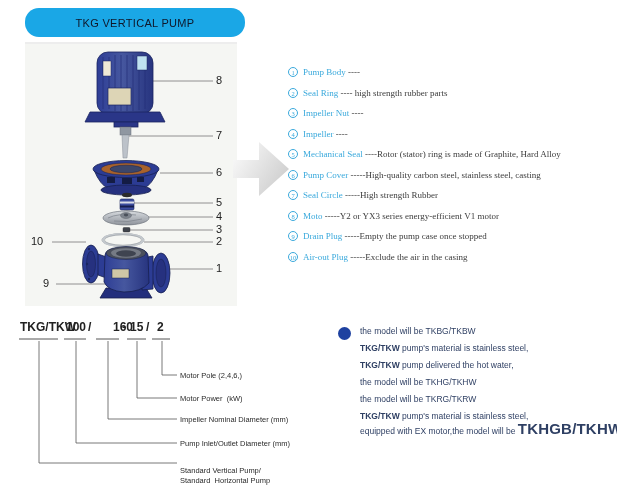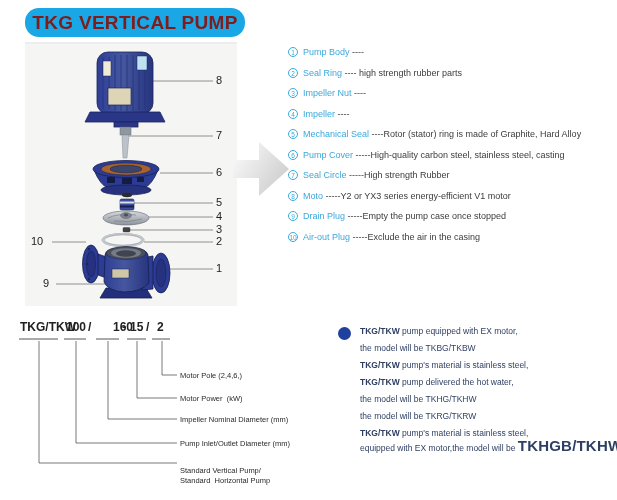--- a/index.html
+++ b/index.html
@@ -5,30 +5,30 @@
   html,body{margin:0;padding:0;}
   body{
     width:617px;height:500px;overflow:hidden;background:#ffffff;position:relative;
     font-family:"Liberation Sans","DejaVu Sans",sans-serif;color:#333;
   }
   
   .banner{
     position:absolute;left:25px;top:8px;width:220px;height:29px;
     background:#1aa7e6;border-radius:14px;display:flex;align-items:center;justify-content:center;
   }
-  .banner span{color:#7f1d1d;font-weight:bold;font-size:19px;letter-spacing:.3px;}
+  .banner span{color:#0f172a;font-weight:normal;font-size:11px;letter-spacing:.3px;}
   
   .diagram{position:absolute;left:10px;top:42px;width:240px;height:262px;}
   .diagram .panel{position:absolute;left:15px;top:0;width:212px;height:262px;background:#f5f6f3;border-top:2px solid #ededed;}
   .diagram svg{position:absolute;left:0;top:0;}
   .callout{position:absolute;font-size:11px;color:#222;line-height:11px;}
   
   .big-arrow{position:absolute;left:231px;top:136px;}
   
-  .parts-list{position:absolute;left:288px;top:42px;width:328px;}
+  .parts-list{position:absolute;left:288px;top:62px;width:328px;font-family:Liberation Serif, serif;}
   .part-row{height:20.5px;display:flex;align-items:center;white-space:pre;font-size:9px;}
   .circ-num{
     flex:0 0 auto;width:10px;height:10px;border:1px solid #3aa9dc;border-radius:50%;
     color:#3aa9dc;font-size:6.5px;line-height:10px;text-align:center;margin-right:5px;box-sizing:border-box;
   }
   .part-label{color:#3aa9dc;}
   .part-dashes,.part-desc{color:#3c3c3c;}
   
   .model-seg{position:absolute;font-size:12px;font-weight:bold;color:#222;white-space:pre;}
   .model-lines{position:absolute;left:0;top:310px;}
@@ -207,21 +207,20 @@
 </svg>
 
 <div class="model-label" style="left:180px;top:371px">Motor Pole (2,4,6,)</div>
 <div class="model-label" style="left:180px;top:394px">Motor Power  (kW)</div>
 <div class="model-label" style="left:180px;top:415px">Impeller Nominal Diameter (mm)</div>
 <div class="model-label" style="left:180px;top:439px">Pump Inlet/Outlet Diameter (mm)</div>
 <div class="model-label" style="left:180px;top:466px"><span>Standard Vertical Pump/</span><br><span>Standard  Horizontal Pump</span></div>
 
 <div class="note-bullet"></div>
 <div class="notes">
-  <div class="note-line"><b class="model">TKG/TKW</b><span> pump equipped with EX motor,</span></div>
   <div class="note-line"><span>the model will be TKBG/TKBW</span></div>
   <div class="note-line"><b class="model">TKG/TKW</b><span> pump's material is stainless steel,</span></div>
   <div class="note-line"><b class="model">TKG/TKW</b><span> pump delivered the hot water,</span></div>
   <div class="note-line"><span>the model will be TKHG/TKHW</span></div>
   <div class="note-line"><span>the model will be TKRG/TKRW</span></div>
   <div class="note-line tight"><b class="model">TKG/TKW</b><span> pump's material is stainless steel,</span></div>
   <div class="note-line"><span>equipped with EX motor,the model will be </span><span class="big-bold">TKHGB/TKHWB</span></div>
 </div>
 
 </body></html>

